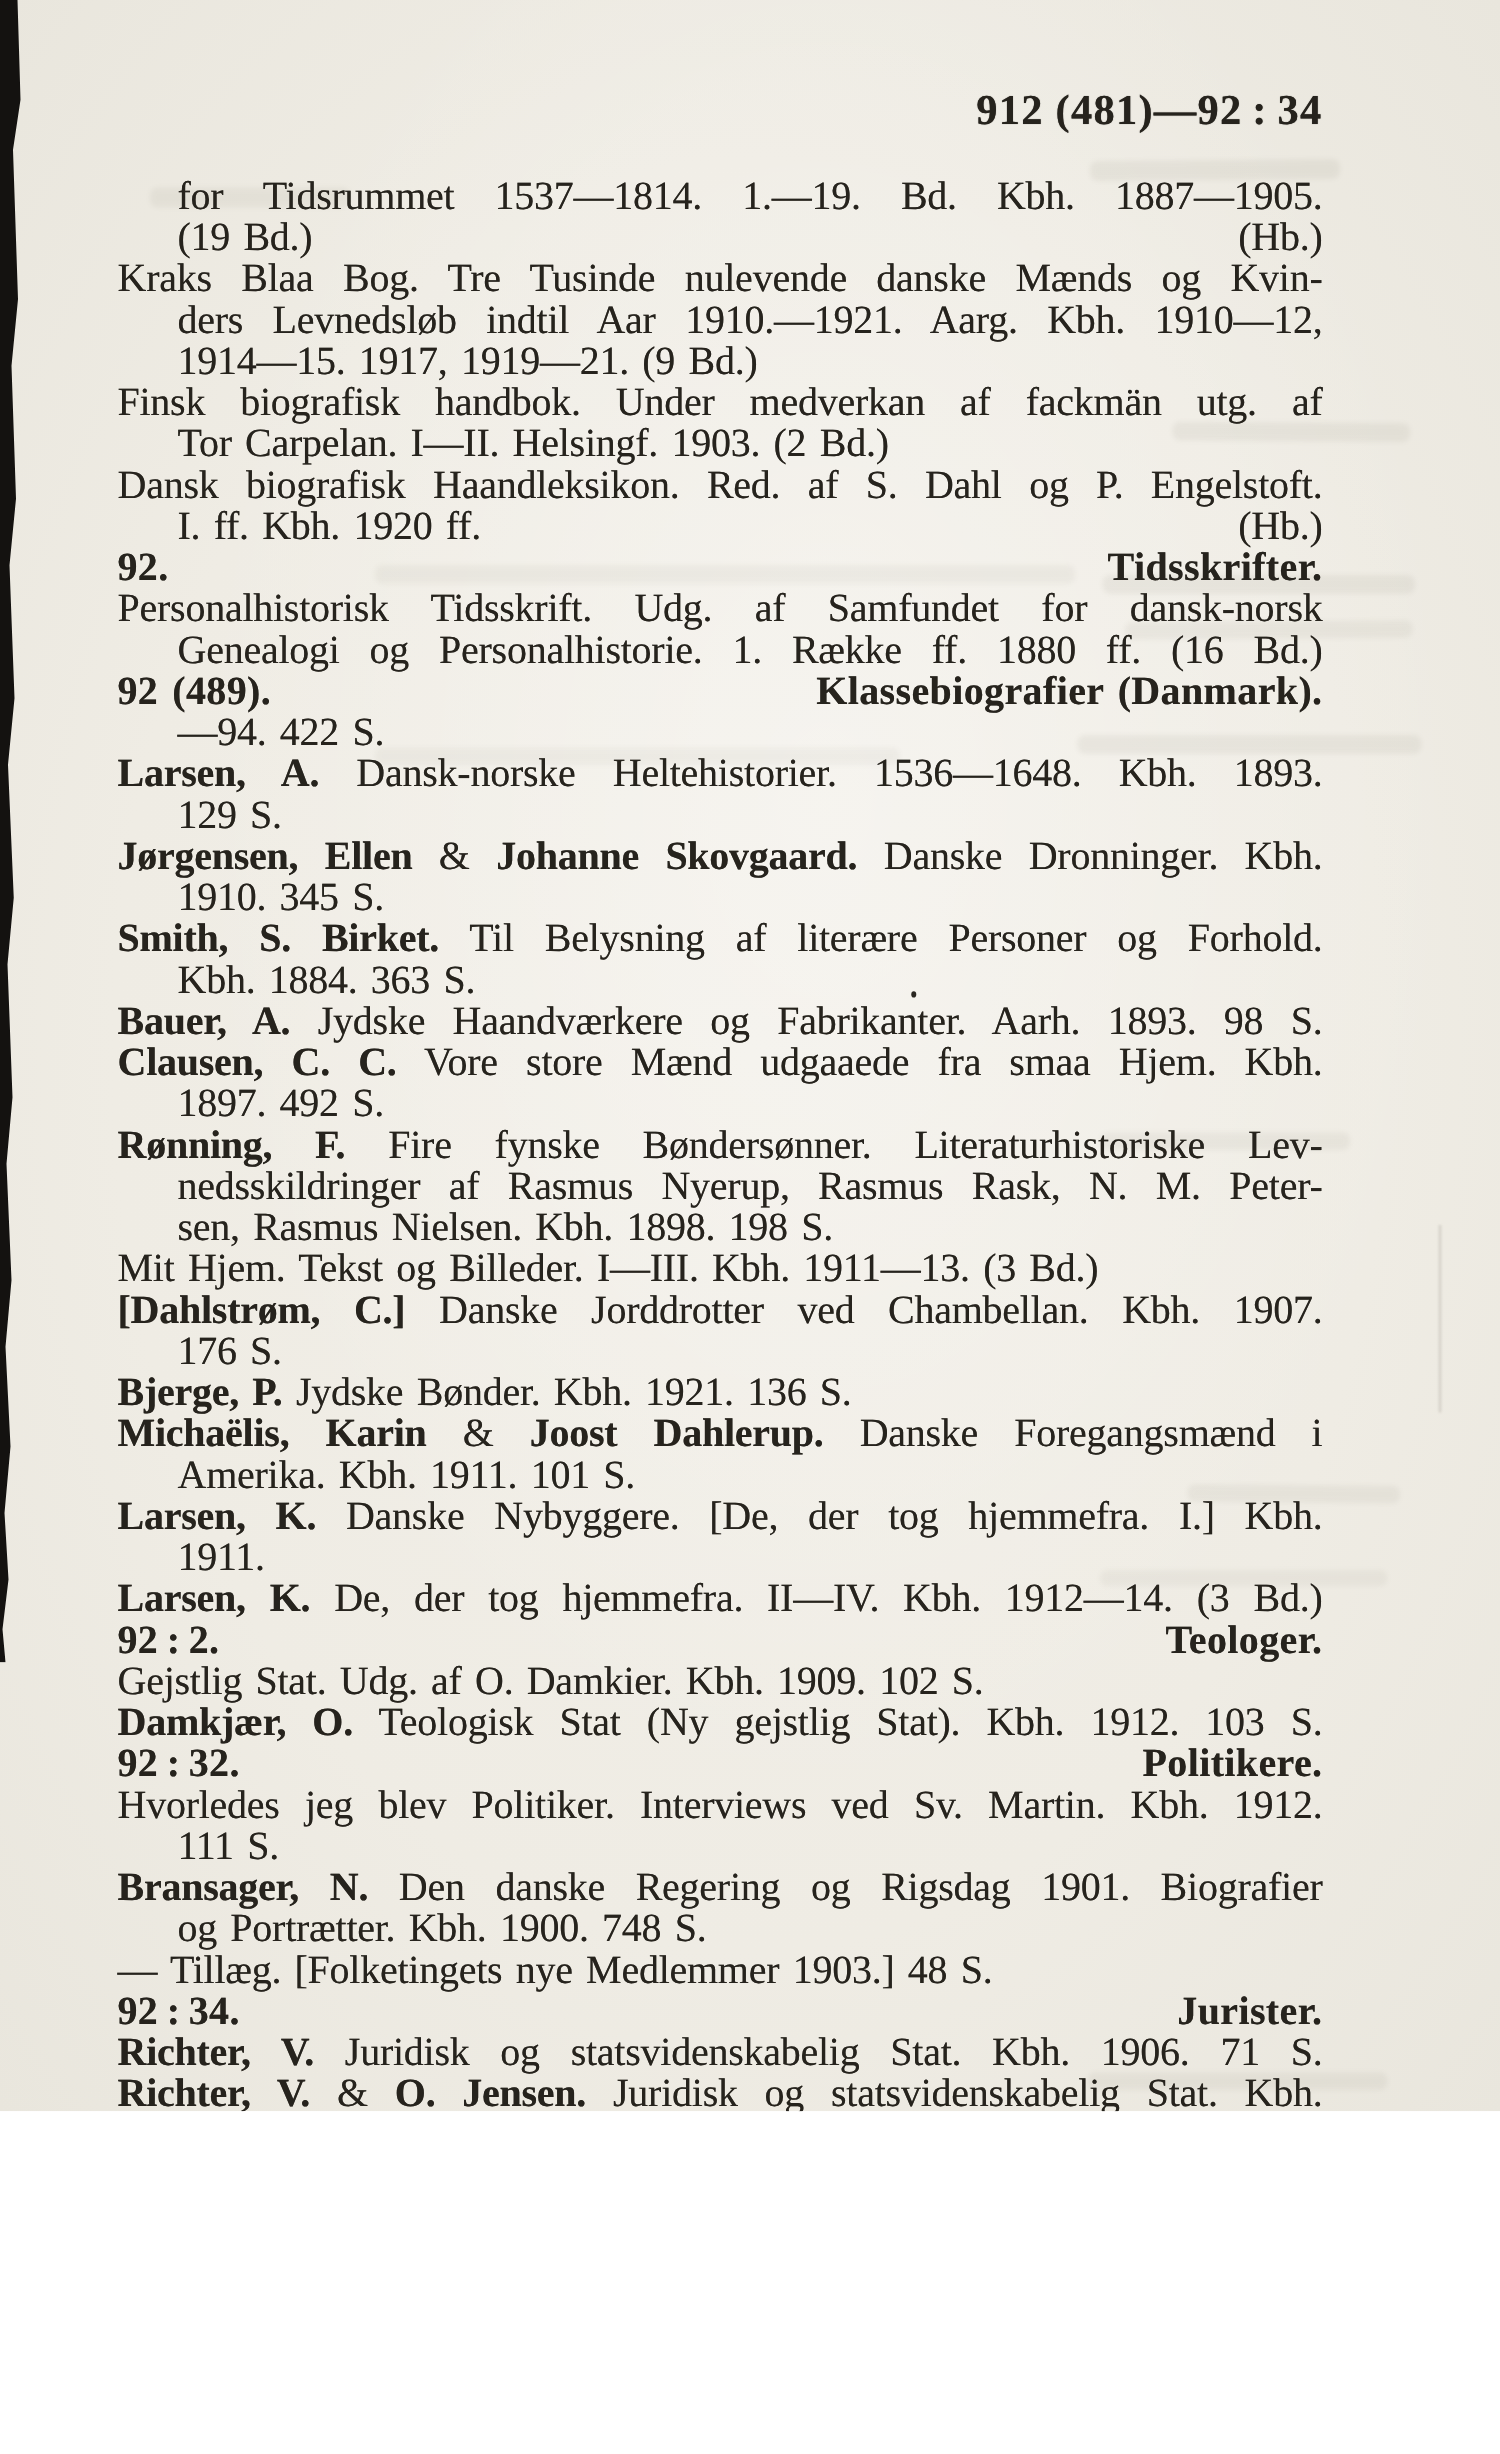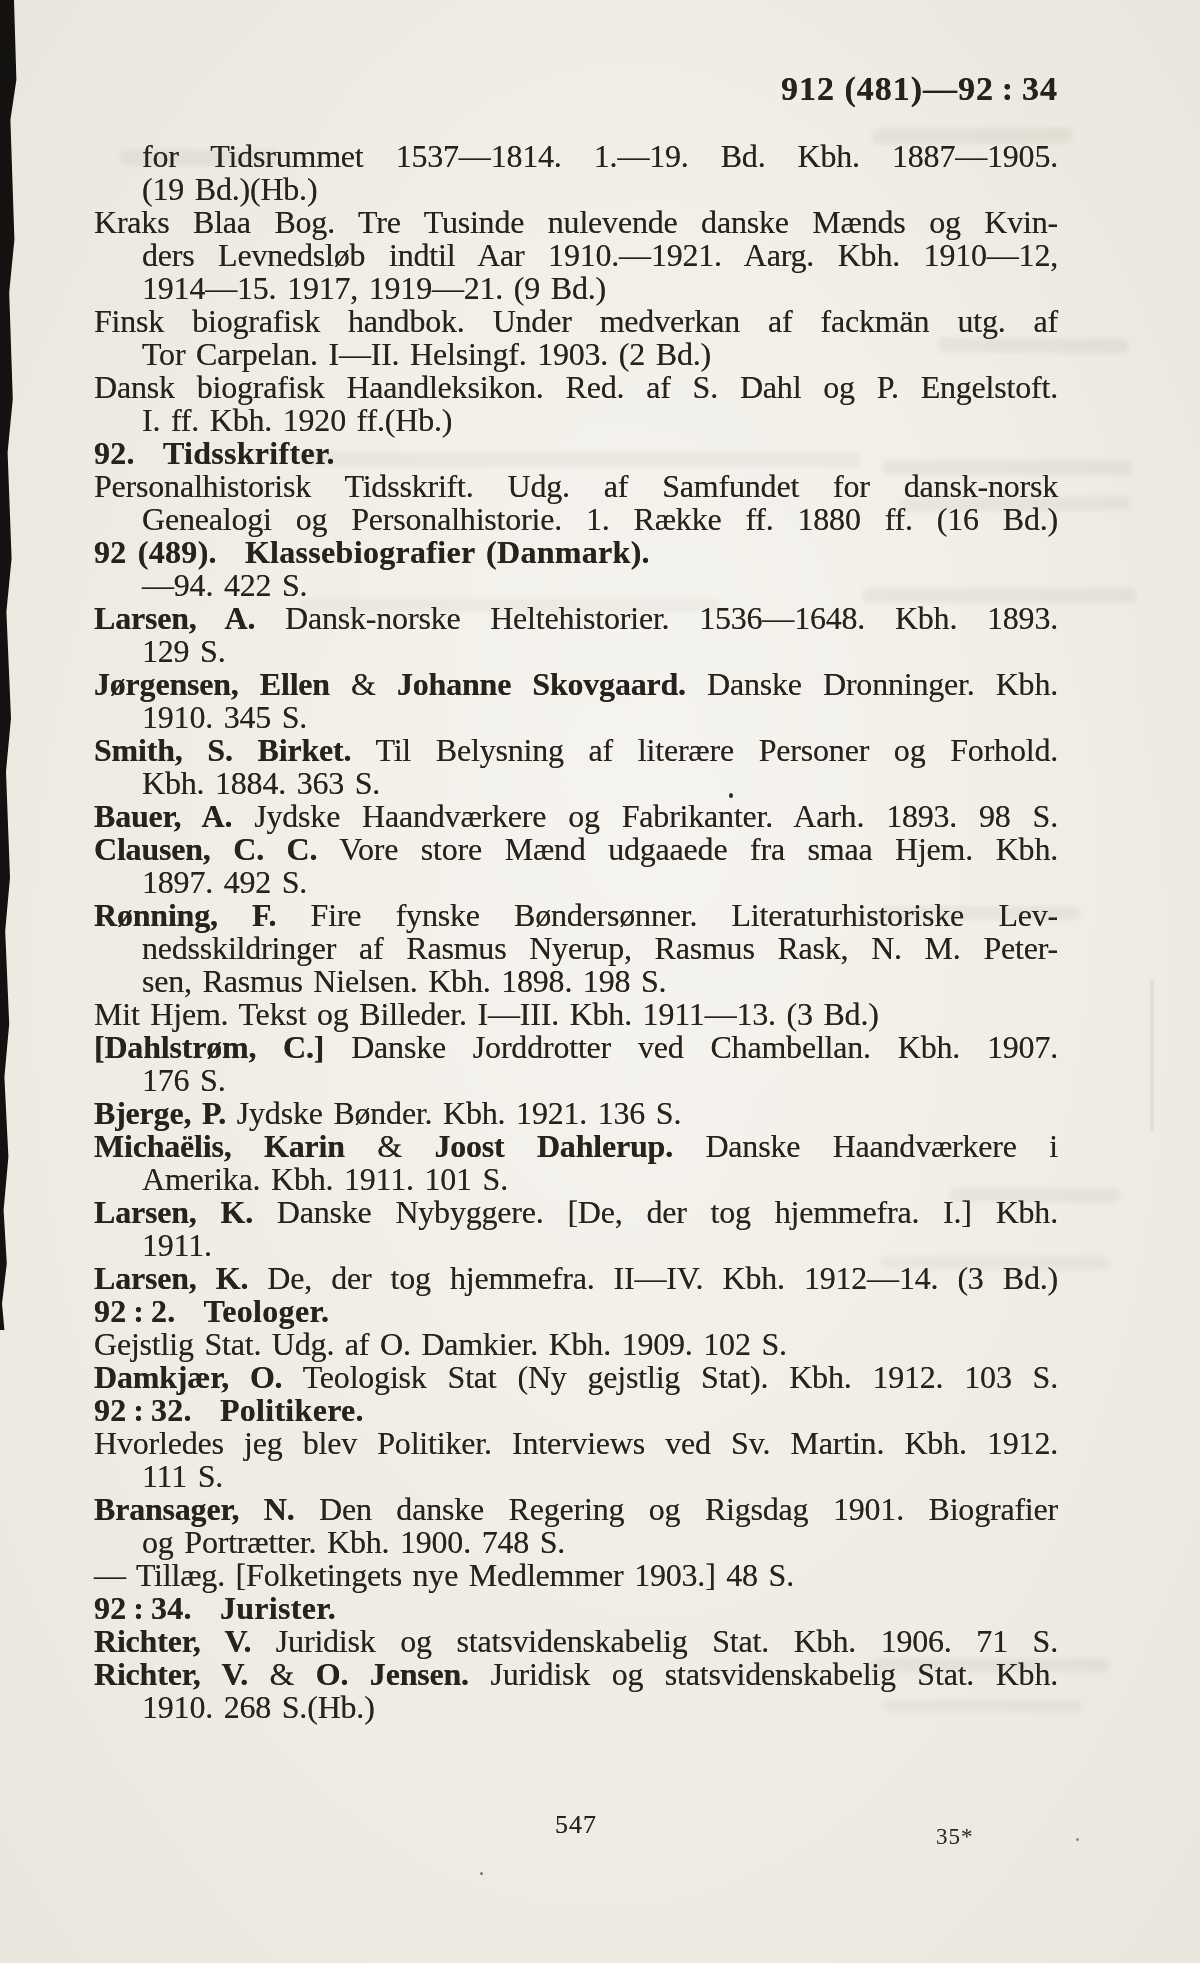--- a/index.html
+++ b/index.html
@@ -1,18 +1,18 @@
 <!DOCTYPE html>
 <html style="--ink: #26231d;"><head>
 <meta charset="utf-8">
 <style>
   html,body{margin:0;padding:0;}
   .page{
     position:relative;
-    width:1200px;height:1963px;
+    width:1200px;height:1689px;
     background:
       radial-gradient(ellipse at 55% 38%, rgba(255,255,255,0.35) 0%, rgba(255,255,255,0) 55%),
       radial-gradient(ellipse at 50% 50%, #f2efe8 0%, #efece4 60%, #e9e6dd 100%);
     overflow:hidden;
     font-family:"Liberation Serif","DejaVu Serif",serif;
     color:var(--ink,#26231d);
   }
   
   .edge-band{
     position:absolute;left:0;top:0;width:20px;height:1330px;
@@ -29,21 +29,21 @@
   }
   .text-column{
     position:absolute;left:94px;top:140px;width:964px;
     font-size:32px;letter-spacing:-0.2px;
     text-shadow:0 0 0.5px rgba(38,35,29,0.65);
   }
   .line{height:33px;line-height:33px;white-space:nowrap;}
   .line.just{white-space:normal;text-align:justify;text-align-last:justify;word-spacing:normal;}
   .line:not(.just){word-spacing:0.09em;}
   .line.indent{padding-left:48px;}
-  .line.split{display:flex;white-space:nowrap;}
+  .line.split{display:flex;justify-content:space-between;white-space:nowrap;}
   .line.section{font-weight:bold;letter-spacing:0.3px;gap:28px;}
   .b{font-weight:bold;}
   .footer-pageno{
     position:absolute;left:94px;top:1810px;width:964px;
     text-align:center;font-size:26px;letter-spacing:1px;
     text-shadow:0 0 0.5px rgba(38,35,29,0.6);
   }
   .signature-mark{
     position:absolute;left:936px;top:1824px;
     font-size:23px;letter-spacing:1px;
@@ -119,21 +119,21 @@
       <div class="line just"><span class="b">Bauer, A.</span><span>  Jydske Haandværkere og Fabrikanter. Aarh. 1893.  98 S.</span></div>
       <div class="line just"><span class="b">Clausen, C. C.</span><span>  Vore store Mænd udgaaede fra smaa Hjem.  Kbh.</span></div>
       <div class="line indent"><span>1897.  492 S.</span></div>
       <div class="line just"><span class="b">Rønning, F.</span><span>  Fire fynske Bøndersønner.  Literaturhistoriske Lev-</span></div>
       <div class="line indent just"><span>nedsskildringer af Rasmus Nyerup, Rasmus Rask, N. M. Peter-</span></div>
       <div class="line indent"><span>sen, Rasmus Nielsen.  Kbh. 1898.  198 S.</span></div>
       <div class="line"><span>Mit Hjem.  Tekst og Billeder.  I—III.  Kbh. 1911—13.  (3 Bd.)</span></div>
       <div class="line just"><span class="b">[Dahlstrøm, C.]</span><span>  Danske Jorddrotter ved Chambellan.  Kbh. 1907.</span></div>
       <div class="line indent"><span>176 S.</span></div>
       <div class="line"><span class="b">Bjerge, P.</span><span>  Jydske Bønder.  Kbh. 1921.  136 S.</span></div>
-      <div class="line just"><span class="b">Michaëlis, Karin</span><span> &amp; </span><span class="b">Joost Dahlerup.</span><span>  Danske Haandværkere i</span></div>
+      <div class="line just"><span class="b">Michaëlis, Karin</span><span> &amp; </span><span class="b">Joost Dahlerup.</span><span>  Danske Foregangsmænd i</span></div>
       <div class="line indent"><span>Amerika.  Kbh. 1911.  101 S.</span></div>
       <div class="line just"><span class="b">Larsen, K.</span><span>  Danske Nybyggere.  [De, der tog hjemmefra.  I.]  Kbh.</span></div>
       <div class="line indent"><span>1911.</span></div>
       <div class="line just"><span class="b">Larsen, K.</span><span>  De, der tog hjemmefra. II—IV.  Kbh. 1912—14. (3 Bd.)</span></div>
       <div class="line section split">
         <span><span>92 : 2.</span></span>
         <span>Teologer.</span>
       </div>
       <div class="line"><span>Gejstlig Stat.  Udg. af O. Damkier.  Kbh. 1909.  102 S.</span></div>
       <div class="line just"><span class="b">Damkjær, O.</span><span>  Teologisk Stat (Ny gejstlig Stat).  Kbh. 1912.  103 S.</span></div>

